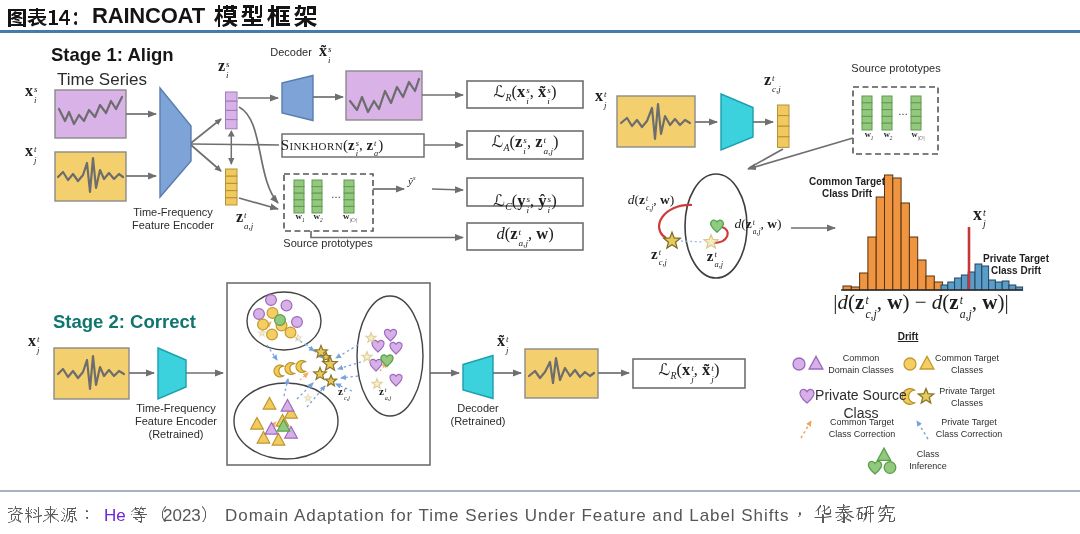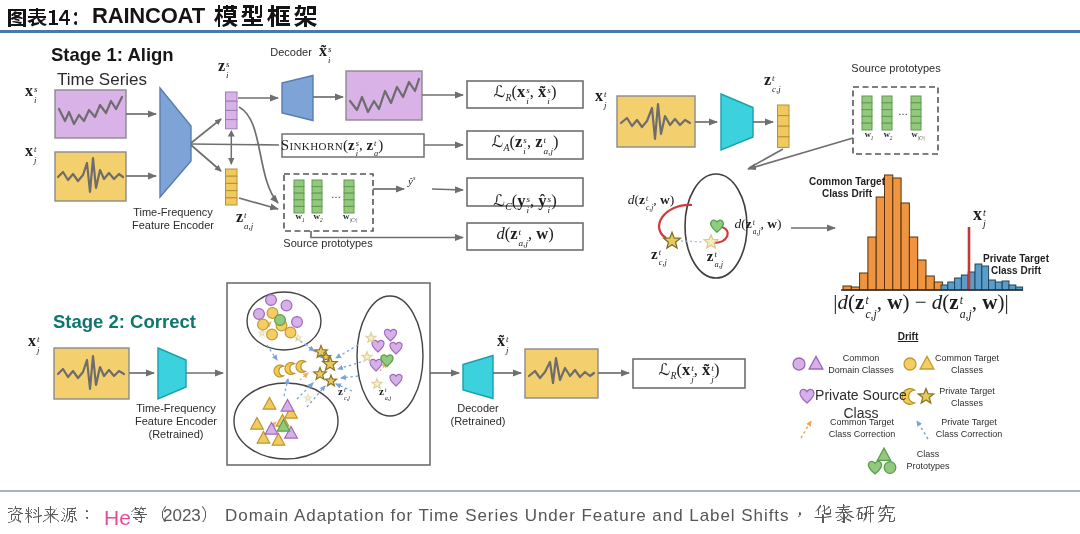--- a/index.html
+++ b/index.html
@@ -462,30 +462,30 @@
 <div class="lbl" style="left:862px;top:417px;font-size:9px;color:#2e2e2e;text-align:center;line-height:1.3;transform:translateX(-50%);">
       <div class="sans">Common Target</div>
       <div class="sans">Class Correction</div>
     </div>
 <div class="lbl" style="left:969px;top:417px;font-size:9px;color:#2e2e2e;text-align:center;line-height:1.3;transform:translateX(-50%);">
       <div class="sans">Private Target</div>
       <div class="sans">Class Correction</div>
     </div>
 <div class="lbl" style="left:928px;top:449px;font-size:9px;color:#2e2e2e;text-align:center;line-height:1.3;transform:translateX(-50%);">
       <div class="sans">Class</div>
-      <div class="sans">Prototypes</div>
+      <div class="sans">Inference</div>
     </div>
 
 <div>
 <div style="position:absolute;left:0;top:490px;width:1080px;height:1.6px;background:#a8b2bd;z-index:4"></div>
 <svg style="position:absolute;left:6px;top:505px;z-index:4" width="90.0" height="20" viewBox="0 -16 90.0 20">
         <path d="M9 -12 14 -12Q14 -12 14 -12Q14 -11 13 -11Q13 -11 13 -10Q13 -10 13 -10Q13 -10 14 -11Q14 -11 15 -11Q15 -12 15 -12Q16 -12 16 -13Q16 -13 15 -13Q15 -13 15 -13Q15 -13 15 -13Q15 -13 14 -13L10 -13Q10 -13 10 -13Q10 -13 10 -14Q11 -14 11 -14Q11 -14 10 -14Q10 -15 10 -15Q10 -15 9 -15Q9 -15 9 -15V-15Q9 -14 9 -13Q9 -13 8 -12Q8 -11 7 -11Q7 -10 7 -10Q7 -10 7 -10Q7 -10 8 -10Q8 -11 8 -11Q9 -12 9 -12ZM3 -12 7 -12Q7 -12 7 -12Q7 -12 7 -12Q7 -13 6 -13Q6 -13 6 -13Q6 -13 6 -13Q6 -13 6 -13L3 -13H3Q3 -13 3 -13Q3 -13 3 -13Q3 -13 2 -13Q2 -13 2 -13Q2 -13 2 -13Q2 -12 2 -12Q3 -12 3 -12Q3 -12 3 -12Q3 -12 3 -12Q3 -12 3 -12ZM11 -12V-12Q11 -12 10 -11Q10 -11 10 -10Q10 -10 9 -9Q8 -8 6 -7Q6 -7 6 -7Q6 -7 6 -7Q6 -7 6 -7Q6 -7 6 -7Q8 -7 9 -8Q10 -8 11 -10Q12 -9 13 -8Q14 -8 14 -7Q15 -7 16 -7Q16 -7 16 -7Q16 -7 17 -7Q17 -7 17 -7Q17 -8 17 -8Q17 -8 17 -8Q15 -8 14 -9Q13 -10 11 -10Q12 -11 12 -11Q12 -11 12 -11Q12 -11 12 -11Q12 -11 11 -11Q11 -12 11 -12Q11 -12 11 -12Q11 -12 11 -12ZM7 -10Q7 -10 7 -10Q7 -11 7 -11Q7 -11 7 -10Q7 -10 6 -10Q6 -10 6 -10Q5 -10 4 -10Q4 -9 3 -9Q2 -9 2 -9Q2 -9 2 -9Q2 -9 2 -9Q2 -8 2 -8Q2 -8 3 -8Q3 -8 3 -8Q4 -8 4 -9Q5 -9 6 -9Q6 -10 7 -10ZM5 -2Q5 -2 5 -1Q5 -1 6 -1Q6 -1 6 -1V-1L6 -2L6 -3L6 -6L12 -6Q12 -3 12 -2Q12 -2 12 -2Q12 -2 12 -2Q12 -2 12 -2Q12 -2 12 -1Q13 -1 13 -1Q13 -1 13 -2L13 -2V-2L13 -6Q13 -6 14 -6Q14 -6 14 -7Q14 -7 13 -7Q13 -7 13 -7H13L6 -7Q5 -7 5 -7Q4 -7 4 -7Q4 -7 5 -7Q5 -6 5 -6L5 -3Q5 -2 5 -2ZM10 -1Q10 -1 10 -1Q13 1 14 1Q14 2 14 2Q15 2 15 1Q15 1 15 1Q15 1 15 0Q13 -1 12 -1Q10 -2 10 -2Q10 -2 10 -2Q10 -1 10 -1ZM9 -4V-4Q9 -3 9 -3Q9 -3 8 -2Q8 -1 6 0Q5 1 3 1Q2 1 2 2Q2 2 3 2Q3 2 3 2Q4 2 5 1Q6 1 6 1Q7 0 8 0Q9 -1 9 -1Q9 -2 10 -3Q10 -3 10 -3Q10 -4 10 -5Q10 -5 10 -5Q9 -5 9 -5Q8 -5 8 -5Q8 -5 8 -5Q9 -5 9 -4Z M31 -7Q31 -7 30 -7Q30 -7 30 -8Q29 -8 29 -8Q29 -9 28 -9Q28 -9 28 -9Q28 -9 28 -9Q27 -9 27 -9Q27 -8 28 -8Q28 -8 29 -7Q29 -7 30 -6Q30 -6 30 -6Q30 -6 30 -6Q30 -6 30 -7Q31 -7 31 -7ZM22 -9Q22 -10 22 -10Q21 -10 21 -11Q21 -11 21 -12Q21 -12 20 -12Q20 -12 20 -12Q20 -12 20 -12Q20 -12 20 -12Q20 -12 20 -12Q20 -11 20 -11Q20 -10 21 -9Q21 -9 21 -9Q21 -9 21 -9Q22 -9 22 -9Q22 -9 22 -9ZM30 -9Q30 -9 31 -9Q31 -10 31 -10Q31 -10 31 -10Q31 -10 31 -10Q31 -11 30 -11Q30 -11 29 -12Q29 -12 29 -12Q28 -12 28 -12Q28 -12 28 -12Q28 -12 28 -12Q28 -12 28 -12Q28 -11 29 -11Q29 -10 30 -10Q30 -9 30 -9ZM25 -12V-12Q25 -12 25 -12Q25 -12 25 -11Q25 -11 24 -10Q24 -10 24 -9Q24 -9 24 -9Q24 -9 24 -9Q24 -9 24 -9Q25 -9 25 -10Q25 -10 25 -11Q26 -11 26 -11Q26 -12 26 -12Q26 -12 26 -12Q26 -12 25 -12Q25 -13 25 -13Q25 -13 25 -12ZM22 -2V0Q22 0 22 1Q22 1 22 1Q22 1 22 1Q22 1 22 2Q23 2 23 2Q23 2 23 2Q23 2 23 1L23 -5Q24 -5 24 -4Q25 -4 25 -3Q25 -3 25 -3Q25 -3 26 -3Q26 -3 26 -3Q26 -4 26 -4Q26 -4 26 -4Q26 -4 25 -5Q25 -5 25 -5Q24 -6 24 -6Q24 -6 24 -6Q24 -6 24 -6Q24 -6 23 -6L23 -7L26 -8Q26 -8 26 -8Q27 -8 27 -8Q27 -8 26 -8Q26 -8 26 -8Q26 -9 26 -9Q25 -9 25 -9Q25 -8 25 -8Q25 -8 25 -8L23 -8L23 -14Q23 -14 23 -14Q23 -14 23 -14Q23 -14 23 -14Q22 -14 22 -14Q22 -14 22 -14Q22 -14 22 -14Q22 -14 22 -13L22 -8L20 -8H20Q19 -8 19 -8Q19 -8 19 -8Q19 -8 19 -8Q19 -8 19 -8Q19 -8 19 -7Q19 -7 20 -7Q20 -7 20 -7Q20 -7 20 -7L22 -7Q21 -5 21 -4Q20 -3 19 -1Q19 -1 19 -1Q19 -1 19 -1Q19 -1 19 -1Q20 -1 20 -2Q21 -3 21 -3Q22 -4 22 -5Q22 -5 22 -6Q22 -6 22 -5Q22 -5 22 -5Q22 -4 22 -3Q22 -3 22 -2ZM32 -4 32 0Q32 0 32 0Q32 1 32 1Q32 1 32 1Q32 1 32 1Q32 1 32 2Q32 2 32 2Q33 2 33 2Q33 2 33 2V-4L36 -5Q36 -5 36 -5Q36 -5 36 -5Q36 -5 36 -6Q36 -6 35 -6Q35 -6 35 -6Q35 -6 35 -6Q35 -6 34 -6Q34 -6 34 -6L33 -5L33 -14Q33 -14 33 -14Q33 -14 32 -14Q32 -15 32 -15Q32 -15 32 -14Q32 -14 32 -14Q32 -14 32 -14L32 -5L27 -4Q27 -4 27 -4Q27 -4 27 -4Q27 -4 26 -4Q26 -4 26 -4H26Q26 -4 26 -4Q26 -4 26 -4Q26 -4 27 -4Q27 -3 27 -3Q27 -3 27 -3Q28 -3 28 -3Z M43 -8Q43 -8 43 -8Q43 -9 42 -9Q42 -9 42 -10Q41 -10 41 -10Q41 -10 41 -10Q41 -10 40 -10Q40 -10 40 -10Q40 -10 40 -10Q41 -9 41 -9Q42 -8 42 -7Q42 -7 43 -7Q43 -7 43 -7Q43 -8 43 -8ZM50 -10Q50 -10 49 -11Q49 -11 49 -11Q49 -11 49 -11Q49 -11 49 -11Q48 -11 48 -10Q48 -10 47 -9Q47 -9 47 -8Q46 -8 46 -8Q46 -7 46 -7Q46 -7 46 -7Q46 -7 47 -7Q47 -8 48 -8Q48 -8 49 -9Q49 -9 49 -10Q50 -10 50 -10ZM46 -6 52 -6Q52 -6 52 -6Q52 -6 52 -6Q52 -7 52 -7Q52 -7 52 -7Q52 -7 51 -7Q51 -7 51 -7Q51 -7 51 -7Q51 -7 50 -7L45 -7L45 -11L51 -12Q51 -12 51 -12Q51 -12 51 -12Q51 -12 51 -12Q51 -12 51 -12Q50 -13 50 -13Q50 -13 50 -13Q50 -13 50 -12Q49 -12 49 -12L45 -12L45 -14Q45 -14 45 -15Q45 -15 45 -15Q45 -15 44 -15Q44 -15 44 -15Q44 -15 44 -15Q44 -15 44 -15Q44 -14 44 -14V-12L40 -12Q40 -12 40 -12Q40 -12 39 -12Q39 -12 39 -12Q39 -12 39 -12Q39 -12 39 -12Q39 -12 39 -12Q39 -12 39 -12Q39 -11 39 -11Q39 -11 39 -11Q39 -11 39 -11Q40 -11 40 -11Q40 -11 40 -11Q40 -11 40 -11L44 -11L44 -7L39 -6Q39 -6 39 -6Q39 -6 39 -6Q38 -6 38 -6Q38 -6 38 -7Q38 -7 38 -7Q38 -7 38 -6Q38 -6 38 -6Q38 -6 38 -6Q38 -5 39 -5Q39 -5 39 -5Q39 -5 39 -5L44 -6Q42 -4 41 -2Q39 -1 37 0Q37 1 37 1Q37 1 37 1Q37 1 38 1Q38 0 39 0Q40 -1 42 -2Q43 -3 44 -5L44 0Q44 0 44 1Q44 1 44 1Q44 1 44 1Q44 1 44 1Q44 2 44 2Q45 2 45 2Q45 2 45 2L45 -5Q46 -4 47 -3Q48 -2 49 -2Q50 -1 51 -1Q51 0 52 0Q52 1 53 1Q53 1 53 0Q53 0 53 0Q53 0 53 0Q53 0 53 0Q52 -1 50 -2Q49 -3 48 -4Q47 -5 46 -6Z M63 -4V-3Q63 -3 63 -3Q63 -3 63 -3Q63 -2 62 -2Q62 -1 61 0Q61 0 61 0Q61 1 61 1Q61 1 62 0Q62 0 62 0Q62 0 63 -1Q64 -2 64 -3Q64 -3 64 -3Q64 -3 64 -3Q64 -3 64 -4Q63 -4 63 -4Q63 -4 63 -4ZM71 -1Q71 -1 71 -1Q71 -1 70 -2Q70 -2 70 -3Q69 -3 69 -4Q69 -4 68 -4Q68 -4 68 -4Q68 -4 68 -3Q68 -3 68 -3Q69 -2 70 0Q70 0 70 0Q70 0 71 0Q71 0 71 0Q71 0 71 -1ZM56 0H56Q56 0 56 0Q57 0 57 0Q57 -1 58 -3Q58 -4 59 -5Q59 -6 59 -6Q59 -6 59 -6Q59 -6 58 -6Q58 -5 58 -4Q57 -3 57 -2Q56 -2 56 -1Q56 -1 55 -1Q55 -1 55 0Q55 0 55 0Q55 0 55 0Q55 0 56 0Q56 0 56 0ZM68 -7 68 -5 64 -5 64 -7ZM68 -9 68 -8 64 -8 64 -9ZM58 -7Q58 -7 58 -7Q59 -7 59 -7Q59 -8 58 -8Q58 -8 58 -8Q57 -9 56 -9Q56 -10 56 -10Q56 -10 55 -9Q55 -9 55 -9Q55 -9 55 -9Q55 -9 56 -9Q56 -8 57 -8Q57 -7 58 -7Q58 -7 58 -7ZM66 -4 66 0Q65 0 64 0Q64 0 64 0Q63 0 63 0Q63 0 64 0Q64 1 65 1Q66 2 66 2Q66 2 67 1Q67 1 67 1Q67 1 67 1Q67 0 67 0L67 -5L69 -5Q69 -5 69 -5Q69 -5 69 -5Q69 -5 69 -6L69 -9Q69 -9 69 -9Q70 -9 70 -9Q70 -10 69 -10Q69 -10 69 -10Q69 -10 69 -10Q69 -10 69 -10L66 -10Q66 -10 66 -11Q67 -11 67 -11Q67 -11 67 -11Q67 -12 67 -12Q66 -12 66 -12Q66 -12 66 -12Q66 -12 66 -12V-12Q66 -12 65 -11Q65 -10 65 -10L64 -10Q63 -10 63 -10Q63 -10 63 -10Q63 -10 63 -10Q63 -10 63 -9Q63 -9 63 -9Q63 -9 63 -8L63 -5Q63 -5 63 -5Q63 -5 63 -5Q63 -5 63 -5Q63 -5 63 -5Q63 -5 63 -5Q63 -4 63 -4Q63 -4 64 -4Q64 -4 64 -4Q64 -4 64 -4V-4L64 -4ZM62 -12 70 -12Q70 -12 70 -13Q70 -13 70 -13Q70 -13 70 -13Q70 -14 69 -14Q69 -14 69 -14Q69 -13 69 -13Q69 -13 69 -13L62 -13Q61 -13 61 -13Q61 -13 61 -13Q61 -13 61 -13Q61 -13 61 -13Q61 -13 61 -12Q61 -12 61 -12V-11Q61 -10 61 -8Q61 -7 60 -5Q60 -4 60 -2Q59 -1 58 0Q58 1 58 1Q58 1 58 1Q58 1 59 1Q59 0 60 -1Q60 -2 61 -3Q61 -5 62 -6Q62 -8 62 -9Q62 -11 62 -12ZM59 -10Q59 -10 59 -10Q59 -11 60 -11Q60 -11 60 -11Q60 -11 59 -11Q59 -12 59 -12Q58 -12 58 -13Q58 -13 57 -13Q57 -14 57 -14Q57 -14 57 -13Q56 -13 56 -13Q56 -13 57 -13Q57 -12 58 -12Q58 -11 59 -11Q59 -10 59 -10Z M81 -2Q81 -2 82 -2Q82 -3 82 -3Q82 -3 82 -4Q81 -4 81 -4Q81 -4 80 -4Q80 -4 80 -3Q80 -3 80 -3Q81 -2 81 -2ZM81 -9Q81 -9 82 -9Q82 -9 82 -10Q82 -10 82 -10Q81 -11 81 -11Q81 -11 80 -11Q80 -10 80 -10Q80 -10 80 -9Q81 -9 81 -9Z" fill="#5a5a5a"></path>
       </svg>
 
-<div class="lbl sans" style="left:104px;top:507px;font-size:21px;color:#ec4899;"><span>He</span></div>
+<div class="lbl sans" style="left:104px;top:507px;font-size:17px;color:#6d28d9;"><span>He</span></div>
 <svg style="position:absolute;left:130px;top:505px;z-index:4" width="18.0" height="20" viewBox="0 -16 18.0 20">
         <path d="M8 -1Q8 -1 8 -1Q8 -1 8 -1Q8 -1 8 -2Q8 -2 7 -2Q7 -2 6 -3Q6 -3 6 -3Q6 -3 5 -3Q5 -2 5 -2Q5 -2 5 -2Q6 -1 7 -1Q8 -1 8 -1ZM12 -3 15 -3Q15 -3 15 -3Q15 -3 15 -4Q15 -4 15 -4Q15 -4 15 -4Q15 -4 14 -4Q14 -4 14 -4Q14 -4 14 -4Q14 -4 13 -4L12 -4V-5Q12 -5 12 -5Q11 -5 11 -6Q11 -6 10 -6Q10 -6 10 -5Q10 -5 10 -5Q10 -5 10 -5Q11 -5 11 -4V-4L4 -4H3Q3 -4 3 -4Q3 -4 3 -4Q3 -4 3 -4Q2 -4 2 -4Q2 -4 3 -4Q3 -3 3 -3Q3 -3 3 -3Q3 -3 3 -3Q3 -3 4 -3Q4 -3 4 -3Q4 -3 4 -3L11 -3L11 0Q10 0 9 0Q9 0 8 0Q8 0 8 0Q8 0 8 0Q8 0 8 0Q8 0 8 0Q8 1 9 1Q9 1 10 1Q10 2 10 2Q11 2 11 2Q11 2 11 2Q12 1 12 1Q12 1 12 1Q12 0 12 0ZM3 -6 17 -6Q17 -6 17 -6Q17 -7 17 -7Q17 -7 16 -7Q16 -7 16 -7Q16 -7 16 -7Q16 -7 16 -7Q15 -7 15 -7L10 -7L10 -8L13 -8Q14 -8 14 -9Q14 -9 13 -9Q13 -9 13 -9Q13 -9 13 -9Q13 -9 13 -9Q12 -9 12 -9Q12 -9 12 -9L10 -9V-10Q10 -10 9 -10Q9 -10 9 -10Q8 -10 8 -10Q8 -10 8 -10Q8 -10 8 -10Q8 -10 8 -9V-9L6 -9H5Q5 -9 5 -9Q5 -9 5 -9H5Q4 -9 4 -9Q4 -9 4 -9Q5 -8 5 -8Q5 -8 6 -8H6L8 -8L8 -7L2 -6H2Q2 -6 2 -6Q2 -7 1 -7H1Q1 -7 1 -6Q1 -6 1 -6Q2 -6 2 -6Q2 -6 2 -6ZM6 -12 9 -12Q10 -12 10 -12Q10 -12 9 -12Q9 -13 9 -13Q9 -13 9 -13Q9 -13 9 -13Q9 -13 8 -13Q8 -13 8 -13L5 -13Q6 -13 6 -13Q6 -14 6 -14Q6 -14 6 -14Q6 -14 5 -14Q5 -14 5 -14Q5 -14 5 -14V-14Q5 -14 5 -13Q4 -12 3 -11Q3 -11 2 -10Q1 -9 1 -9Q1 -9 2 -9Q2 -9 2 -9L2 -9Q3 -10 3 -10Q4 -11 5 -12L5 -12Q5 -12 5 -11Q5 -11 5 -11Q6 -11 7 -10Q7 -10 7 -10Q7 -10 7 -10Q8 -10 8 -10Q8 -11 7 -11Q7 -11 7 -11Q6 -12 6 -12ZM13 -12 16 -12Q16 -12 16 -13Q16 -13 16 -13Q16 -13 16 -13Q16 -13 15 -13Q15 -13 15 -13Q15 -13 15 -13L11 -13L12 -14Q12 -14 12 -14Q12 -14 12 -14Q12 -14 12 -14Q12 -14 11 -15Q11 -15 11 -15Q11 -15 11 -14V-14Q11 -14 10 -13Q10 -12 9 -11Q9 -11 9 -11Q9 -10 9 -10Q9 -10 10 -11Q10 -11 11 -12L12 -12Q12 -12 12 -12Q12 -12 12 -12Q12 -12 12 -12Q12 -11 12 -11Q13 -11 13 -11Q13 -10 14 -10Q14 -10 14 -10Q14 -10 14 -10Q14 -10 14 -11Q14 -11 14 -11Q14 -11 14 -11Q13 -12 13 -12Q13 -12 13 -12Z" fill="#5a5a5a"></path>
       </svg>
 
 <svg style="position:absolute;left:149px;top:505px;z-index:4" width="18.0" height="20" viewBox="0 -16 18.0 20">
         <path d="M17 1Q17 1 17 1Q15 -1 14 -4Q14 -5 14 -7Q14 -8 14 -9Q15 -12 17 -14Q17 -14 17 -14Q17 -15 16 -15Q16 -15 16 -14Q15 -14 15 -13Q14 -12 14 -11Q13 -10 13 -9Q13 -8 13 -7Q13 -5 13 -4Q13 -3 14 -2Q14 -1 15 0Q15 1 16 1Q16 1 16 1Q17 1 17 1Z" fill="#5a5a5a"></path>
       </svg>
 
 <div class="lbl sans" style="left:163px;top:507px;font-size:17px;color:#565656;"><span>2023</span></div>
 <svg style="position:absolute;left:201px;top:505px;z-index:4" width="18.0" height="20" viewBox="0 -16 18.0 20">

